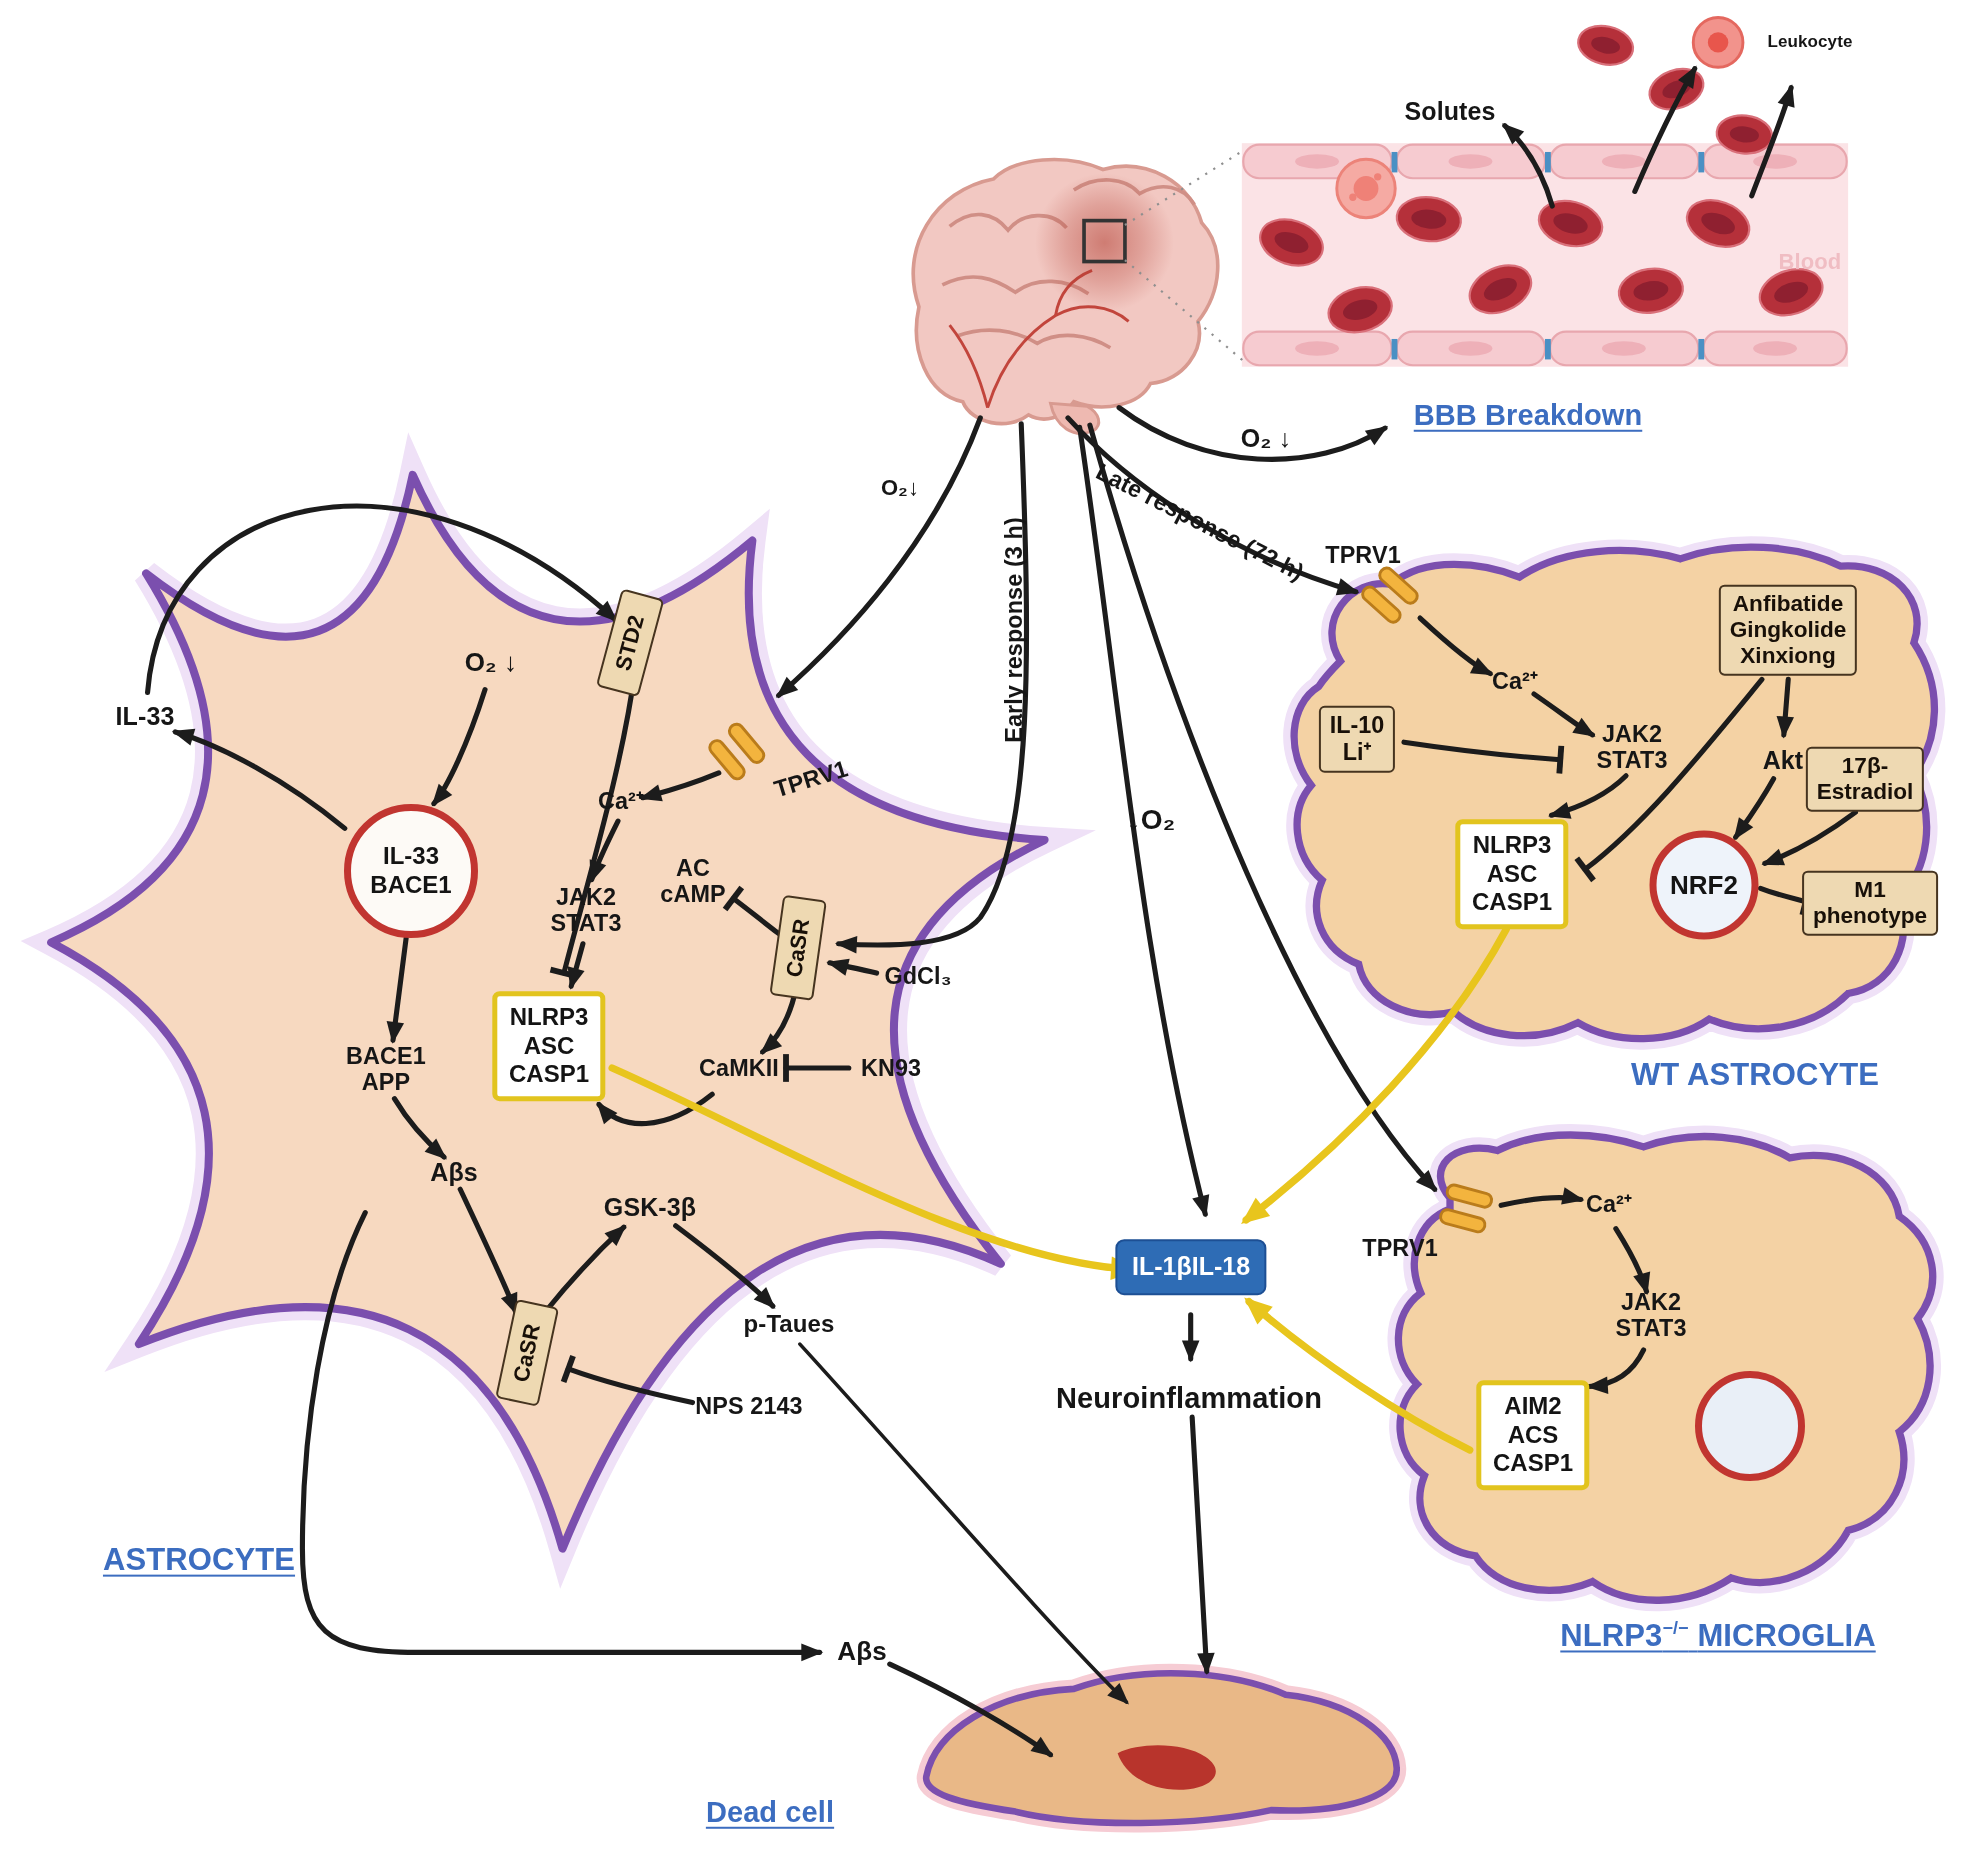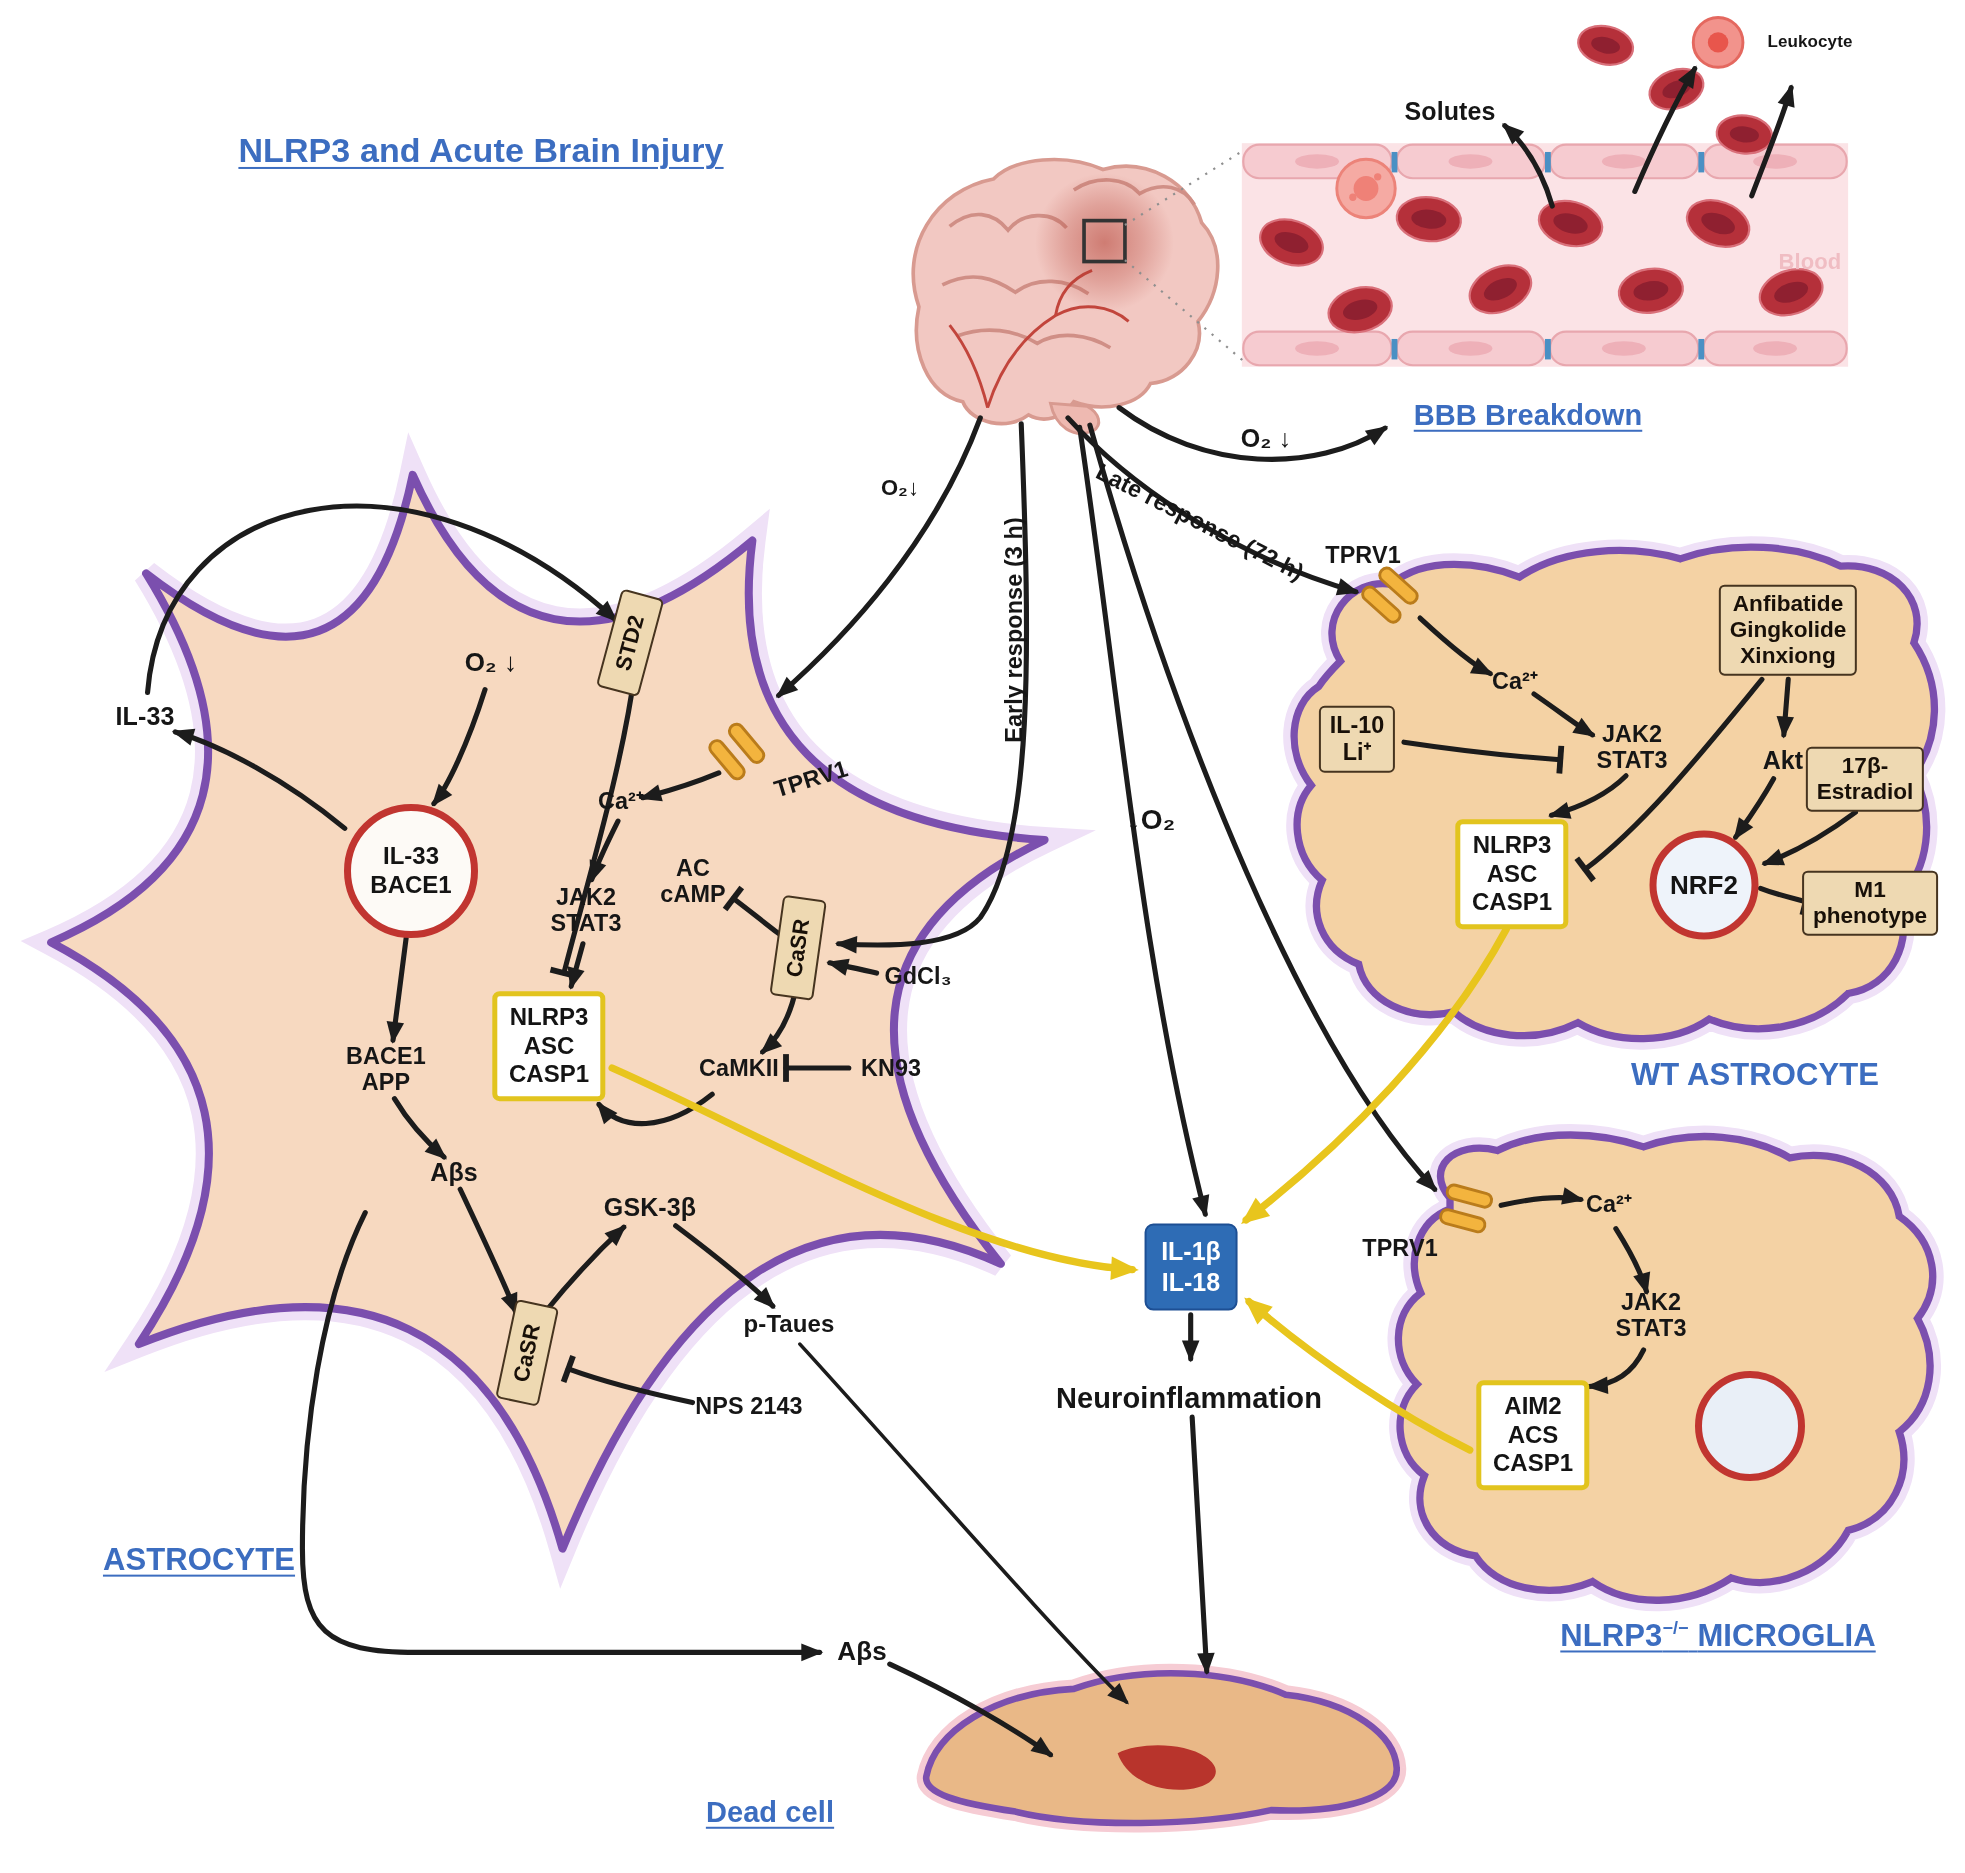--- a/index.html
+++ b/index.html
@@ -15,21 +15,21 @@
   .tanbox{position:absolute;transform:translate(-50%,-50%);background:#eed9b2;border:2.2px solid #46341f;
           border-radius:5.8px;display:flex;flex-direction:column;align-items:center;justify-content:center;
           font-weight:700;color:#181008;padding:4.4px 8.8px;text-align:center;line-height:1.15;white-space:nowrap;}
   .ybox{position:absolute;transform:translate(-50%,-50%);background:#ffffff;border:5.1px solid #e2c41e;
         border-radius:7.3px;display:flex;flex-direction:column;align-items:center;justify-content:center;
         font-weight:800;color:#141414;padding:7.3px 11.7px;text-align:center;line-height:1.18;white-space:nowrap;}
   .circ{position:absolute;transform:translate(-50%,-50%);background:#fdfaf6;border:7.3px solid #c13530;
         border-radius:50%;display:flex;flex-direction:column;align-items:center;justify-content:center;
         font-weight:800;color:#141414;text-align:center;line-height:1.2;}
   .bluebox{position:absolute;transform:translate(-50%,-50%);background:#2e6cb5;border:2.9px solid #1d4f94;
-        border-radius:8.8px;display:flex;flex-direction:column;align-items:center;justify-content:center;
+        border-radius:8.8px;display:flex;flex-direction:row;align-items:center;justify-content:center;
         font-weight:800;color:#ffffff;padding:10.2px 14.6px;text-align:center;line-height:1.25;white-space:nowrap;}
 </style>
 </head>
 <body>
 
 <div id="canvas">
 
 <svg id="art" width="1965" height="1873" viewBox="0 0 2690 2564">
   <defs>
     <marker id="aB" markerUnits="userSpaceOnUse" markerWidth="34" markerHeight="26" refX="26" refY="13" orient="auto">
@@ -276,21 +276,20 @@
     <path d="M2250,1848 C2234,1882 2206,1896 2176,1898" marker-end="url(#aB)"></path>
   </g>
 
   <g fill="none" stroke="#e8c51d" stroke-width="10" stroke-linecap="round">
     <path d="M838,1462 C1060,1560 1330,1724 1550,1738" marker-end="url(#aY)"></path>
     <path d="M2062,1272 C1980,1424 1842,1564 1706,1670" marker-end="url(#aY)"></path>
     <path d="M2012,1985 C1918,1938 1802,1862 1710,1782" marker-end="url(#aY)"></path>
   </g>
 </svg>
 
-<div class="lbl head" style="left:481px;top:150px;font-size:34px">NLRP3 and Acute Brain Injury</div>
 <div class="lbl head" style="left:1528px;top:415px;font-size:29px">BBB Breakdown</div>
 <div class="lbl head" style="left:199px;top:1560px;font-size:31px">ASTROCYTE</div>
 <div class="lbl head nou" style="left:1755px;top:1075px;font-size:31px">WT ASTROCYTE</div>
 <div class="lbl head" style="left:1718px;top:1636px;font-size:31px"><span>NLRP3</span><sup>−/−</sup> <span>MICROGLIA</span></div>
 <div class="lbl head" style="left:770px;top:1812px;font-size:29px">Dead cell</div>
 
 <div class="lbl" style="left:1450px;top:111px;font-size:25px">Solutes</div>
 <div class="lbl" style="left:1810px;top:42px;font-size:17px">Leukocyte</div>
 <div class="lbl faint" style="left:1810px;top:262px;font-size:22px">Blood</div>
 

